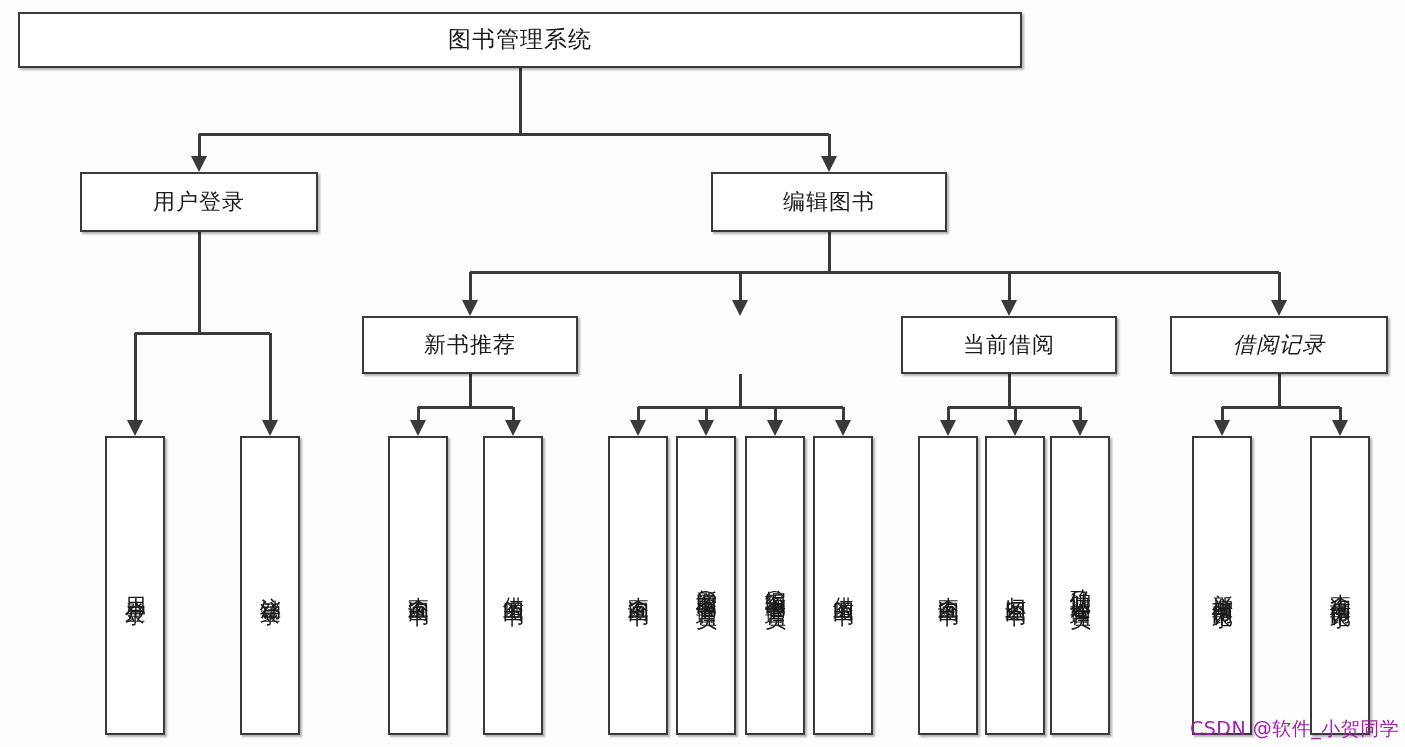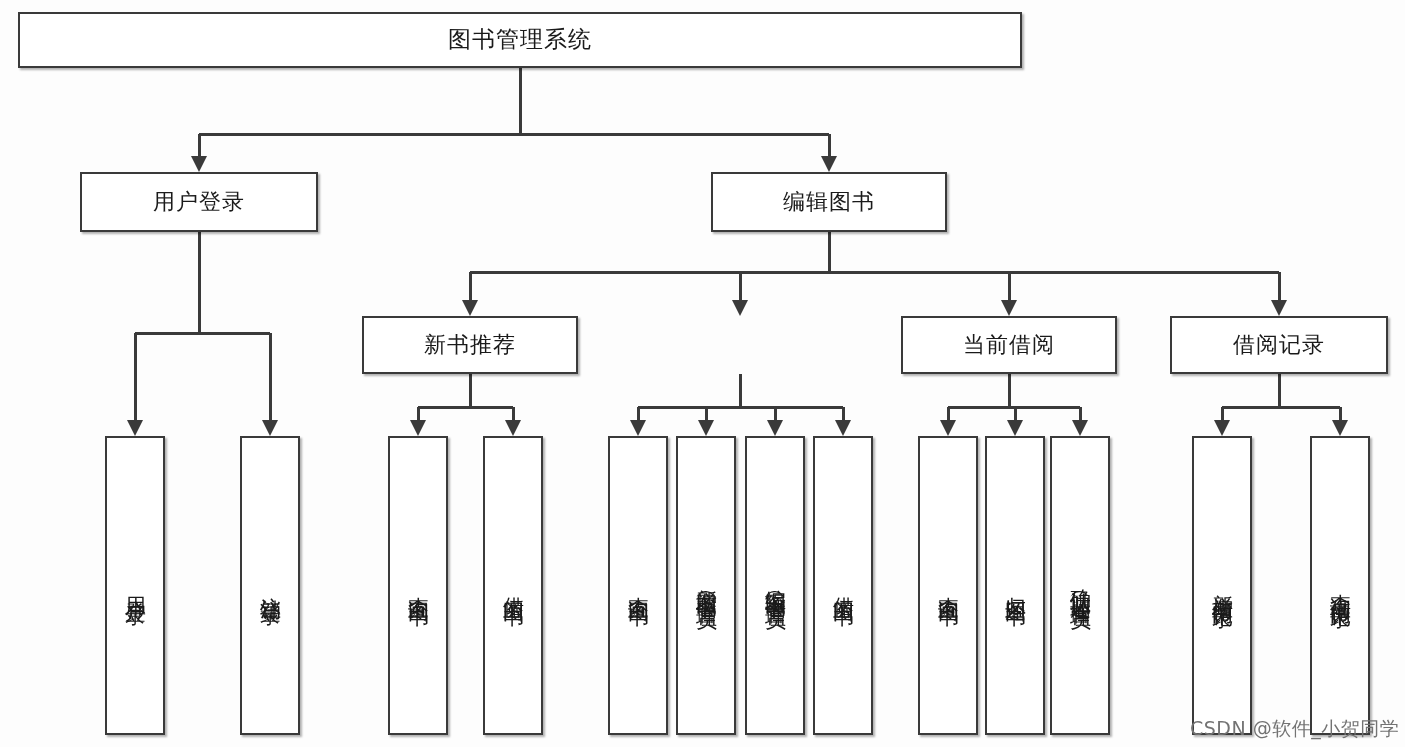--- a/index.html
+++ b/index.html
@@ -144,21 +144,21 @@
   <div class="node h" id="node-l2-1" style="left: 711px; top: 172px; width: 236px; height: 60px;">
     <span>编辑图书</span>
   </div>
 
   <div class="node h" id="node-l3-0" style="left: 362px; top: 316px; width: 216px; height: 58px;">
     <span>新书推荐</span>
   </div>
   <div class="node h" id="node-l3-2" style="left: 901px; top: 316px; width: 216px; height: 58px; text-align: right;">
     <span>当前借阅</span>
   </div>
-  <div class="node h" id="node-l3-3" style="left: 1170px; top: 316px; width: 218px; height: 58px;">
+  <div class="node h" id="node-l3-3" style="left: 1170px; top: 316px; width: 218px; height: 58px; font-style: italic;">
     <span>借阅记录</span>
   </div>
 
   <div class="node v" id="node-leaf-0" style="left: 105px; top: 436px; width: 60px; height: 299px;">
     <span class="vtext">用户登录</span>
   </div>
   <div class="node v" id="node-leaf-1" style="left: 240px; top: 436px; width: 60px; height: 299px;">
     <span class="vtext">注销登录</span>
   </div>
   <div class="node v" id="node-leaf-2" style="left: 388px; top: 436px; width: 60px; height: 299px;">
@@ -188,15 +188,15 @@
   <div class="node v" id="node-leaf-10" style="left: 1050px; top: 436px; width: 60px; height: 299px;">
     <span class="vtext">确认归还（管理员）</span>
   </div>
   <div class="node v" id="node-leaf-11" style="left: 1192px; top: 436px; width: 60px; height: 299px;">
     <span class="vtext">新增借阅记录</span>
   </div>
   <div class="node v" id="node-leaf-12" style="left: 1310px; top: 436px; width: 60px; height: 299px;">
     <span class="vtext">查询借阅记录</span>
   </div>
 
-  <div id="watermark" style="left: 1190px; top: 716px; color: #737373;">CSDN @软件_小贺同学</div>
+  <div id="watermark" style="left: 1190px; top: 716px; color: #a21caf;">CSDN @软件_小贺同学</div>
 
 </div>
 
 </body></html>

